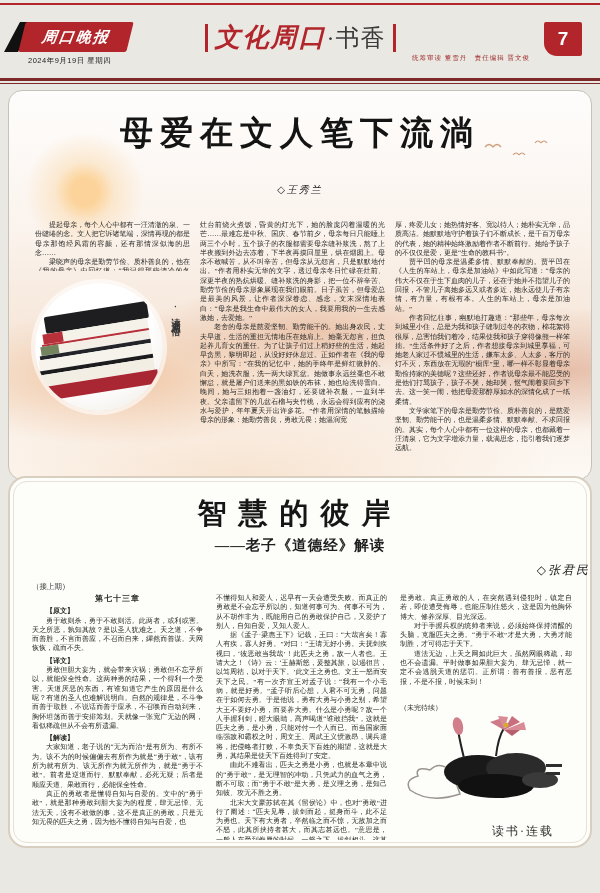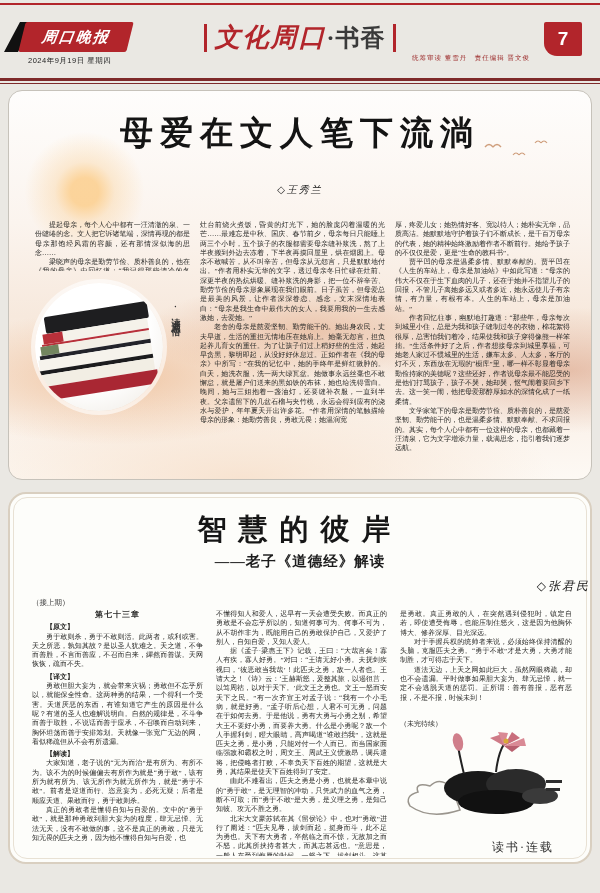--- a/index.html
+++ b/index.html
@@ -16,21 +16,21 @@
   .hdr { position:absolute; left:0; top:14px; width:600px; height:60px; }
   .logo-wrap { position:absolute; left:14px; top:8px; width:120px; height:30px; }
   .logo-slash { position:absolute; left:-2px; top:0; width:14px; height:30px; background:#111; transform:skewX(-28deg); }
   .logo-flag { position:absolute; left:8px; top:0; width:108px; height:30px; background:#b2252b; transform:skewX(-14deg); border-radius:2px;
     display:flex; align-items:center; justify-content:center; }
   .logo-flag span { color:#fff; font-style:italic; font-weight:bold; font-size:15px; letter-spacing:2px; transform:skewX(6deg); }
   .dateline { position:absolute; left:28px; top:42px; font-size:7.5px; color:#222; letter-spacing:.5px; font-family:"Liberation Sans",sans-serif; }
   .masthead { position:absolute; left:0; top:6px; width:600px; text-align:center; }
   .masthead .bar { display:inline-block; width:3px; height:28px; background:#b2252b; vertical-align:middle; margin:0 7px; }
   .mast-red { font-size:26px; font-weight:bold; font-style:italic; color:#b2252b; letter-spacing:2px; vertical-align:middle; }
-  .mast-dark { font-size:24px; font-weight:bold; color:#3a3a3a; letter-spacing:1px; vertical-align:middle; }
+  .mast-dark { font-size:24px; font-weight:normal; color:#3a3a3a; letter-spacing:1px; vertical-align:middle; }
   .credits { position:absolute; right:70px; top:40px; font-size:6.5px; color:#9c2a2a; letter-spacing:1px; font-family:"Liberation Sans",sans-serif; }
   .pagenum { position:absolute; right:18px; top:8px; width:38px; height:34px; background:#b2252b; color:#fff;
     font-size:19px; font-weight:bold; display:flex; align-items:center; justify-content:center;
     border-radius:2px 2px 2px 13px; font-family:"Liberation Sans",sans-serif; }
   .dbl-rule { position:absolute; left:0; top:78px; width:600px; }
   .dbl-rule .a { height:2.5px; background:#7e2a2a; }
   .dbl-rule .b { height:1px; background:#7e2a2a; margin-top:2.5px; }
 
   
   .art1 { position:absolute; left:8px; top:90px; width:584px; height:390px;
@@ -55,21 +55,21 @@
   .c1a .newsp { height:50px; }
   .c1b .newsp, .c1c .newsp { height:248px; }
   .bookfig { position:relative; margin-top:8px; width:155px; height:170px; }
   .bookcircle { position:absolute; left:0; top:4px; width:128px; height:128px; border-radius:50%;
     background:radial-gradient(circle at 40% 35%, #ffffff 0 55%, #ece7df 100%);
     box-shadow:0 0 0 4px rgba(255,255,255,.6); overflow:hidden; }
   .bookcap { position:absolute; left:134px; top:26px; writing-mode:vertical-rl;
     font-size:9px; letter-spacing:3px; color:#333; font-weight:bold; }
 
   
-  .art2 { position:absolute; left:8px; top:492px; width:584px; height:372px;
+  .art2 { position:absolute; left:8px; top:476px; width:584px; height:372px;
     background:#fdfdfa; border:2px solid #d9cfc0; border-radius:18px; }
   .art2::before { content:""; position:absolute; inset:3px; border:1px solid #e8e1d4; border-radius:14px; pointer-events:none; }
   .art2-title { position:absolute; left:0; top:16px; width:100%; text-align:center;
     font-size:29px; font-weight:900; letter-spacing:12px; color:#161616; }
   .art2-sub { position:absolute; left:0; top:58px; width:100%; text-align:center;
     font-size:14.5px; font-weight:bold; color:#1d1d1d; letter-spacing:1px; }
   .art2-author { position:absolute; left:0; top:84px; width:100%; text-align:right;
     font-size:12px; font-style:italic; color:#222; letter-spacing:2px; }
   .cont-note { position:absolute; left:22px; top:104px; font-size:7.5px; color:#333; }
   .cols2 { position:absolute; left:22px; top:116px; width:540px; height:246px; display:flex; gap:13px; }
@@ -166,21 +166,21 @@
 
   <div class="cols2">
     <div class="c2">
       <div class="newsp">
         <div class="chap">第七十三章</div>
         <p class="sect">【原文】</p>
         <p class="ind">勇于敢则杀，勇于不敢则活。此两者，或利或害。天之所恶，孰知其故？是以圣人犹难之。天之道，不争而善胜，不言而善应，不召而自来，繟然而善谋。天网恢恢，疏而不失。</p>
         <p class="sect">【译文】</p>
         <p class="ind">勇敢但胆大妄为，就会带来灾祸；勇敢但不忘乎所以，就能保全性命。这两种勇的结果，一个得利一个受害。天道厌恶的东西，有谁知道它产生的原因是什么呢？有道的圣人也难解说明白。自然的规律是，不斗争而善于取胜，不说话而善于应承，不召唤而自动到来，胸怀坦荡而善于安排筹划。天就像一张宽广无边的网，看似稀疏但从不会有所遗漏。</p>
         <p class="sect">【解读】</p>
-        <p class="ind">大家知道，老子说的“无为而治”是有所为、有所不为。该不为的时候偏偏去有所作为就是“勇于敢”，该有所为就有所为、该无所作为就无所作为，就是“勇于不敢”。前者是逆道而行、恣意妄为，必死无疑；后者是顺应天道、果敢而行，勇于敢则杀。</p>
+        <p class="ind">大家知道，老子说的“无为而治”是有所为、有所不为。该不为的时候偏偏去有所作为就是“勇于敢”，该有所为就有所为、该无所作为就无所作为，就是“勇于不敢”。前者是逆道而行、默默奉献，必死无疑；后者是顺应天道、果敢而行，必能保全性命。</p>
         <p class="ind">真正的勇敢者是懂得自知与自爱的。文中的“勇于敢”，就是那种勇敢到胆大妄为的程度，肆无忌惮、无法无天，没有不敢做的事，这不是真正的勇敢，只是无知无畏的匹夫之勇，因为他不懂得自知与自爱，也</p>
       </div>
     </div>
     <div class="c2">
       <div class="newsp">
         <p>不懂得知人和爱人，迟早有一天会遭受失败。而真正的勇敢是不会忘乎所以的，知道何事可为、何事不可为，从不胡作非为，既能用自己的勇敢保护自己，又爱护了别人，自知自爱，又知人爱人。</p>
         <p class="ind">据《孟子·梁惠王下》记载，王曰：“大哉言矣！寡人有疾，寡人好勇。”对曰：“王请无好小勇。夫抚剑疾视曰，‘彼恶敢当我哉’！此匹夫之勇，敌一人者也。王请大之！《诗》云：‘王赫斯怒，爰整其旅，以遏徂莒，以笃周祜，以对于天下。’此文王之勇也。文王一怒而安天下之民。”有一次齐宣王对孟子说：“我有一个小毛病，就是好勇。”孟子听后心想，人君不可无勇，问题在于如何去勇。于是他说，勇有大勇与小勇之别，希望大王不要好小勇，而要养大勇。什么是小勇呢？敌一个人手握利剑，瞪大眼睛，高声喝道“谁敢挡我”，这就是匹夫之勇，是小勇，只能对付一个人而已。而当国家面临强敌和霸权之时，周文王、周武王义愤激昂，调兵遣将，把侵略者打败，不辜负天下百姓的期望，这就是大勇，其结果是使天下百姓得到了安定。</p>
         <p class="ind">由此不难看出，匹夫之勇是小勇，也就是本章中说的“勇于敢”，是无理智的冲动，只凭武力的血气之勇，断不可取；而“勇于不敢”是大勇，是义理之勇，是知己知彼、攻无不胜之勇。</p>
         <p class="ind">北宋大文豪苏轼在其《留侯论》中，也对“勇敢”进行了阐述：“匹夫见辱，拔剑而起，挺身而斗，此不足为勇也。天下有大勇者，卒然临之而不惊，无故加之而不怒，此其所挟持者甚大，而其志甚远也。”意思是，一般人在受到侮辱的时候，一怒之下，拔剑相斗，这其实不</p>
       </div>

